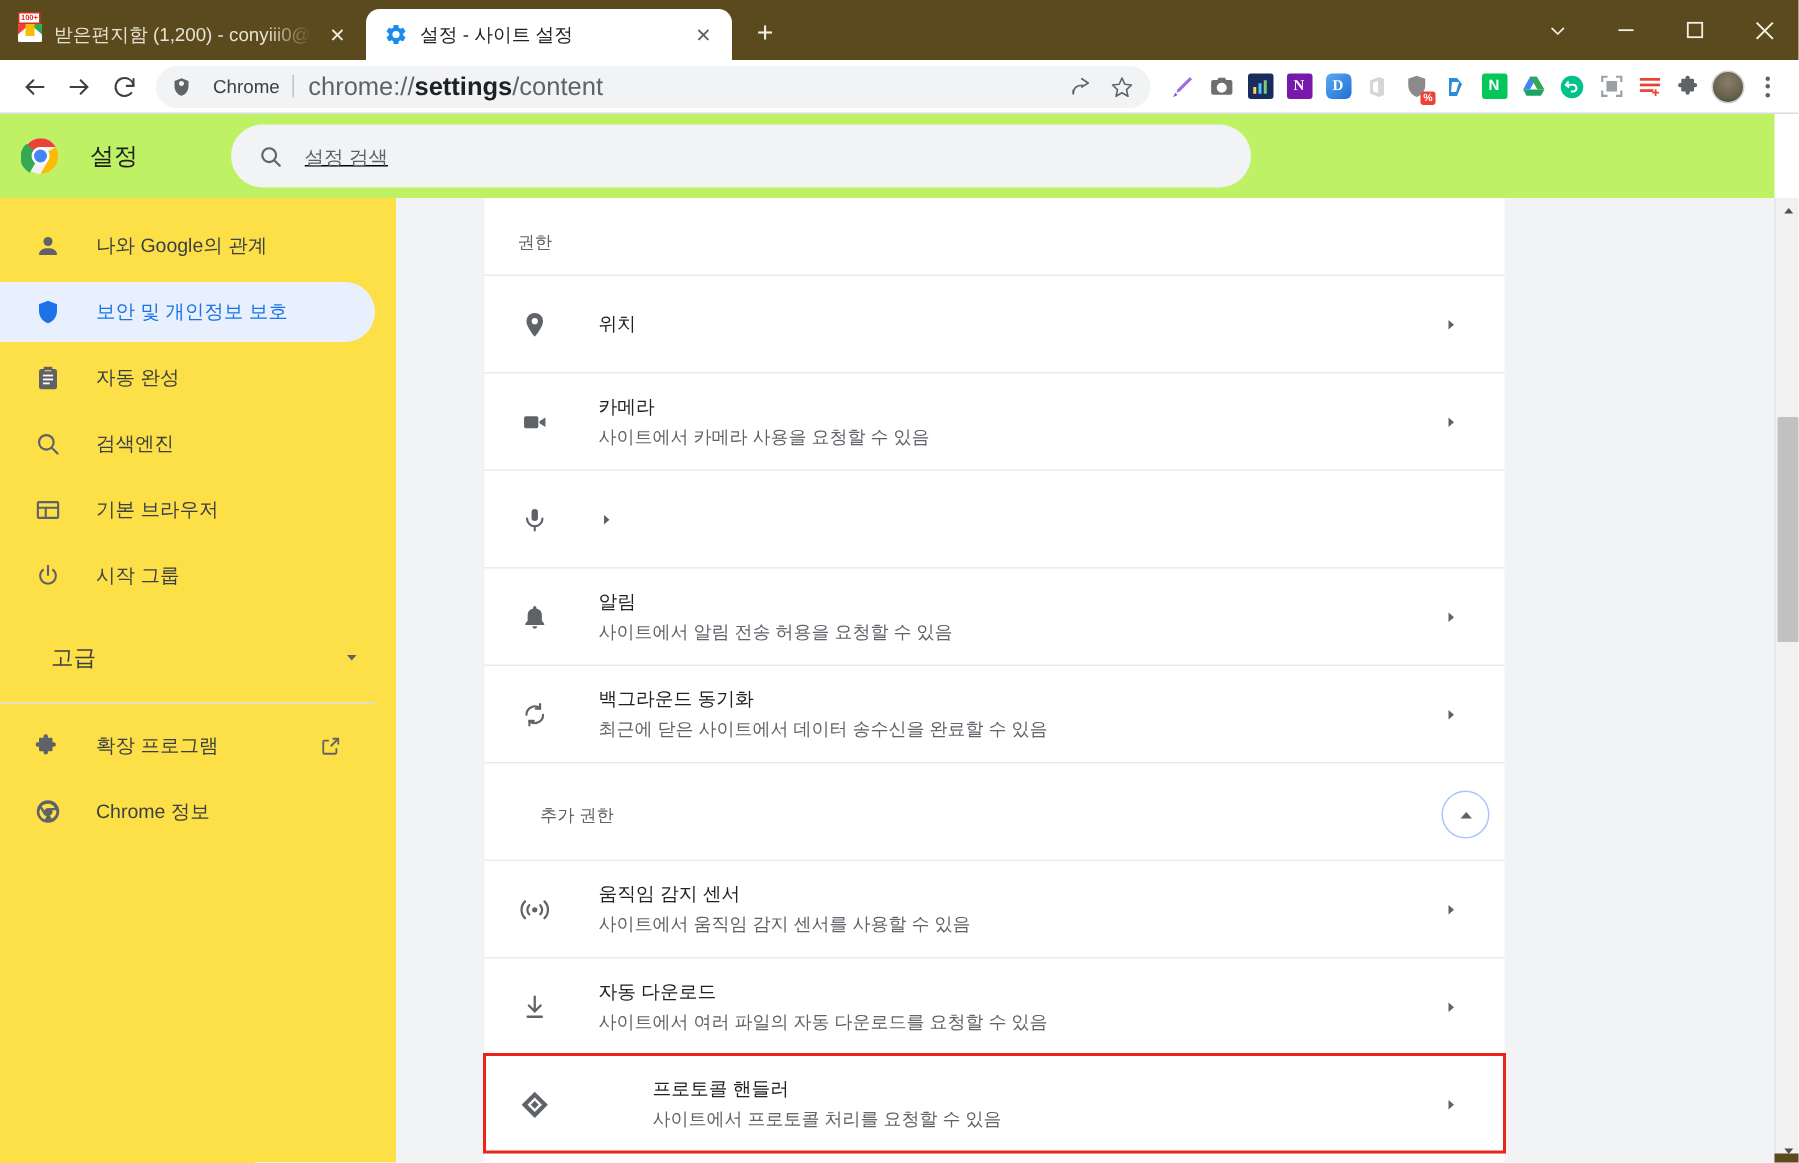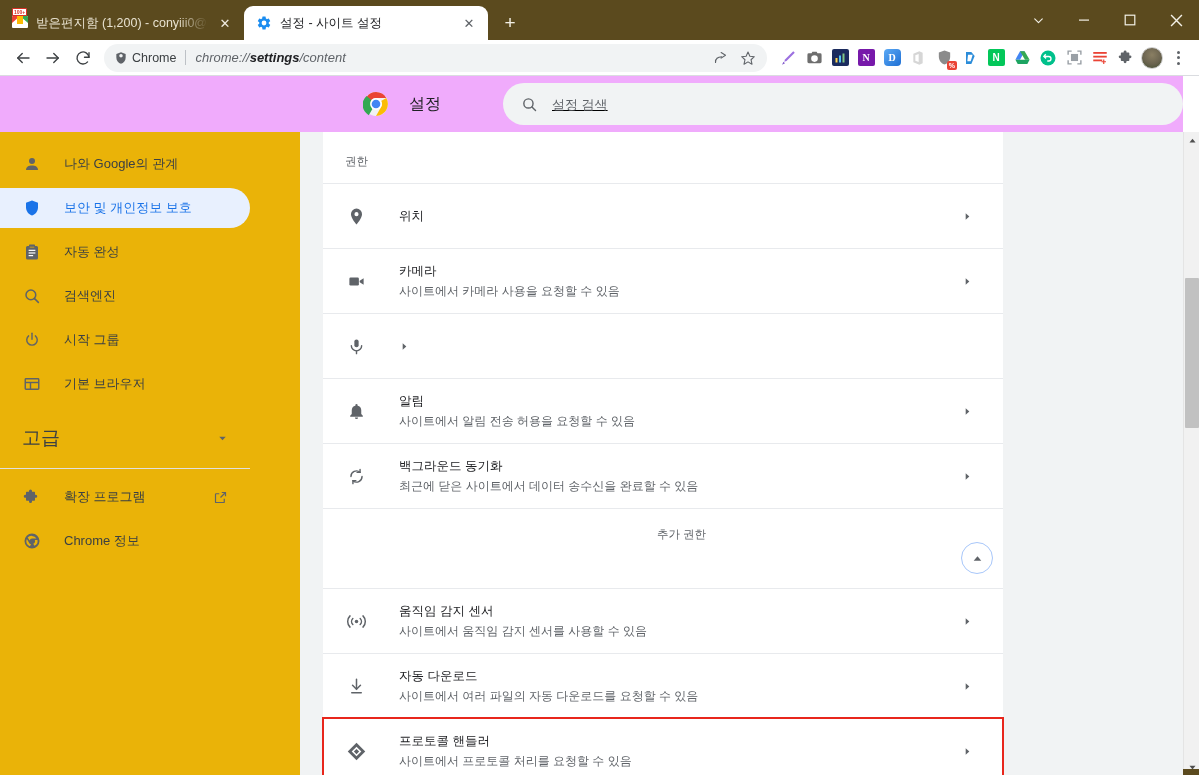--- a/index.html
+++ b/index.html
@@ -82,24 +82,24 @@
   .nav-btn {
     width: 30px; height: 30px; display: flex; align-items: center;
     justify-content: center; color: #3c4043; flex: 0 0 30px;
   }
   .nav-btn.first { margin-left: 8px; }
   .omnibox {
     flex: 1 1 auto; height: 28px; background: #f1f3f4; border-radius: 14px;
     display: flex; align-items: center; margin: 0 8px 0 6px;
     padding: 0 6px 0 10px; min-width: 0;
   }
-  .ob-chip { display: flex; align-items: center; gap: 4px; flex: 0 0 auto; justify-content: flex-end; }
+  .ob-chip { display: flex; align-items: center; gap: 14px; flex: 0 0 auto; justify-content: flex-end; }
   .ob-chip-label { font-size: 12.5px; color: #3c4043; }
   .ob-div { width: 1px; height: 15px; background: #bdc1c6; margin: 0 9px; }
-  .ob-url { font-size: 13px; color: #5f6368; flex: 1 1 auto; overflow: hidden; white-space: nowrap; font-style: italic; }
+  .ob-url { font-size: 17px; color: #5f6368; flex: 1 1 auto; overflow: hidden; white-space: nowrap; }
   .ob-url b { color: #202124; font-weight: 700; }
   .ob-actions { display: flex; align-items: center; gap: 6px; flex: 0 0 auto; padding-right: 2px; }
   .ob-ico { width: 22px; height: 22px; display: flex; align-items: center; justify-content: center; color: #5f6368; }
   .ext-strip { display: flex; align-items: center; gap: 0; flex: 0 0 auto; padding-right: 4px; }
   .ext {
     width: 26px; height: 26px; display: flex; align-items: center;
     justify-content: center; position: relative; flex: 0 0 26px;
   }
   .ext .sq {
     width: 17px; height: 17px; border-radius: 2px; display: flex;
@@ -111,21 +111,21 @@
     background: radial-gradient(circle at 50% 35%, #8a7f63 0%, #6b6450 55%, #3f4d2e 100%);
     border: 1px solid #cfcfcf;
   }
   .kebab { width: 26px; height: 26px; display: flex; flex-direction: column;
     align-items: center; justify-content: center; gap: 2.5px; margin-right: 4px; }
   .kebab i { width: 3px; height: 3px; border-radius: 50%; background: #5f6368; display: block; }
 
   
   .settings-header {
     position: absolute; left: 0; top: 76px; width: 1183px; height: 56px;
-    background: #f0abfc; display: flex; align-items: center; justify-content: flex-end;
+    background: #bef264; display: flex; align-items: center;
   }
   .chrome-logo { width: 26px; height: 26px; margin-left: 14px; flex: 0 0 26px; }
   .settings-title { font-size: 16px; color: #202124; margin-left: 20px; }
   .search-wrap { margin-left: 62px; flex: 0 0 680px; text-decoration: underline; }
   .search-box {
     width: 680px; height: 42px; background: #f1f3f4; border-radius: 21px;
     display: flex; align-items: center; padding-left: 18px; gap: 14px;
   }
   .search-input {
     border: none; outline: none; background: transparent; flex: 1 1 auto;
@@ -133,76 +133,77 @@
     font-family: "Liberation Sans", sans-serif;
   }
   .search-input::placeholder { color: #5f6368; }
 
   
   .page-body {
     position: absolute; left: 0; top: 132px; width: 1183px; height: 643px;
     background: #f1f3f4; overflow: hidden;
   }
   .sidebar {
-    position: absolute; left: 0; top: 0; width: 300px; height: 643px;
-    background: #eab308; padding-top: 8px;
+    position: absolute; left: 0; top: 0; width: 264px; height: 643px;
+    background: #fde047; padding-top: 8px;
   }
   .side-item {
     display: flex; align-items: center; height: 40px; margin: 4px 0;
     padding-left: 22px; gap: 22px; border-radius: 0 20px 20px 0;
     width: 250px; color: #3c4043; font-size: 13px;
   }
   .side-item.selected { background: #e8f0fe; color: #1a73e8; }
   .side-item .si-ico {
     width: 20px; height: 20px; flex: 0 0 20px; display: flex;
     align-items: center; justify-content: center; color: #5f6368;
   }
   .side-item.selected .si-ico { color: #1a73e8; }
   .side-label { white-space: nowrap; }
   .side-ext-ico { margin-left: auto; margin-right: 22px; color: #5f6368; display: flex; }
   .advanced-row {
     display: flex; align-items: center; height: 40px; margin-top: 14px;
-    padding-left: 22px; width: 250px; color: #3c4043; font-size: 19px;
+    padding-left: 22px; width: 250px; color: #3c4043; font-size: 15px;
     border-radius: 0 20px 20px 0;
+    margin-left: 12px;
   }
   .adv-caret { margin-left: auto; margin-right: 22px; color: #5f6368; font-size: 9px; }
   .side-sep { width: 250px; height: 1px; background: #e0e0e0; margin: 10px 0 8px 0; }
 
   
   .main-scroll { position: absolute; left: 300px; top: 0; width: 883px; height: 643px; }
   .card {
     position: absolute; left: 23px; top: 0px; width: 680px;
     background: #ffffff; box-shadow: 0 0 0 0 transparent;
   }
   .section-head {
     font-size: 11.5px; color: #5f6368; padding: 22px 0 14px 22px;
     display: flex; align-items: center;
   }
-  .section-head.with-btn { padding: 18px 0 14px 37px; flex-direction: column; }
+  .section-head.with-btn { padding: 18px 0 14px 37px; }
   .collapse-btn {
     margin-left: auto; margin-right: 10px; width: 32px; height: 32px;
     border-radius: 50%; border: 1px solid #a8c7fa;
     display: flex; align-items: center; justify-content: center; color: #5f6368;
   }
   .perm-row {
     display: flex; align-items: center; height: 65px;
     border-top: 1px solid #e8eaed; padding-left: 22px; padding-right: 18px;
     position: relative;
   }
   .perm-row.no-top { border-top: none; }
   .perm-ico {
     width: 22px; height: 22px; flex: 0 0 22px; display: flex;
     align-items: center; justify-content: center; color: #5f6368;
     margin-right: 32px;
   }
   .perm-text { flex: 1 1 auto; min-width: 0; }
   .perm-title { font-size: 12.5px; color: #202124; line-height: 19px; }
   .perm-sub { font-size: 12px; color: #5f6368; line-height: 19px; margin-top: 1px; }
   .perm-arrow { color: #5f6368; font-size: 9px; flex: 0 0 auto; margin-right: 12px; }
-  .perm-row.highlighted { outline: 2px solid #e8261c; outline-offset: -1px; z-index: 3; }
+  .perm-row.highlighted { outline: 2px solid #e8261c; outline-offset: -1px; z-index: 3; gap: 36px; }
 
   
   .vscroll {
     position: absolute; right: 0; top: 132px; width: 16px; height: 643px;
     background: #f1f1f1; border-left: 1px solid #e4e4e4;
   }
   .vs-arrow {
     width: 16px; height: 16px; display: flex; align-items: center;
     justify-content: center; color: #4f4f4f; font-size: 7px;
   }
@@ -474,37 +475,37 @@
         <svg width="18" height="18" viewBox="0 0 24 24" fill="none" stroke="#5f6368" stroke-width="2" stroke-linecap="round">
             <circle cx="10.5" cy="10.5" r="6.5"></circle>
             <line x1="15.5" y1="15.5" x2="20.5" y2="20.5"></line>
           </svg>
       </span>
       <span class="side-label">검색엔진</span>
     </div>
 
     <div class="side-item">
       <span class="si-ico">
-        <svg width="18" height="18" viewBox="0 0 24 24" fill="none" stroke="#5f6368" stroke-width="1.9" stroke-linecap="round">
-            <path d="M7.5 6.5a7 7 0 1 0 9 0"></path>
-            <line x1="12" y1="3" x2="12" y2="11"></line>
-          </svg>
-      </span>
-      <span class="side-label">시작 그룹</span>
-    </div>
-
-    <div class="side-item">
-      <span class="si-ico">
         <svg width="18" height="18" viewBox="0 0 24 24" fill="none" stroke="#5f6368" stroke-width="1.9">
             <rect x="3" y="5" width="18" height="14" rx="1"></rect>
             <line x1="3" y1="10" x2="21" y2="10"></line>
             <line x1="10" y1="10" x2="10" y2="19"></line>
           </svg>
       </span>
       <span class="side-label">기본 브라우저</span>
+    </div>
+
+    <div class="side-item">
+      <span class="si-ico">
+        <svg width="18" height="18" viewBox="0 0 24 24" fill="none" stroke="#5f6368" stroke-width="1.9" stroke-linecap="round">
+            <path d="M7.5 6.5a7 7 0 1 0 9 0"></path>
+            <line x1="12" y1="3" x2="12" y2="11"></line>
+          </svg>
+      </span>
+      <span class="side-label">시작 그룹</span>
     </div>
 
     <div class="advanced-row">
       <span class="side-label">고급</span>
       <span class="adv-caret">
         <svg width="11" height="11" viewBox="0 0 24 24" fill="#5f6368">
             <path d="M5 8h14l-7 8z"></path>
           </svg>
       </span>
     </div>

